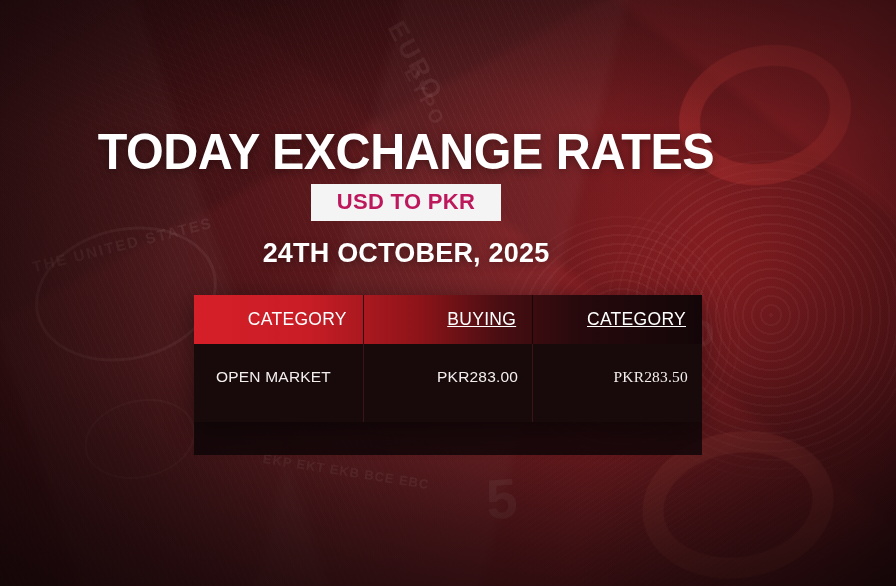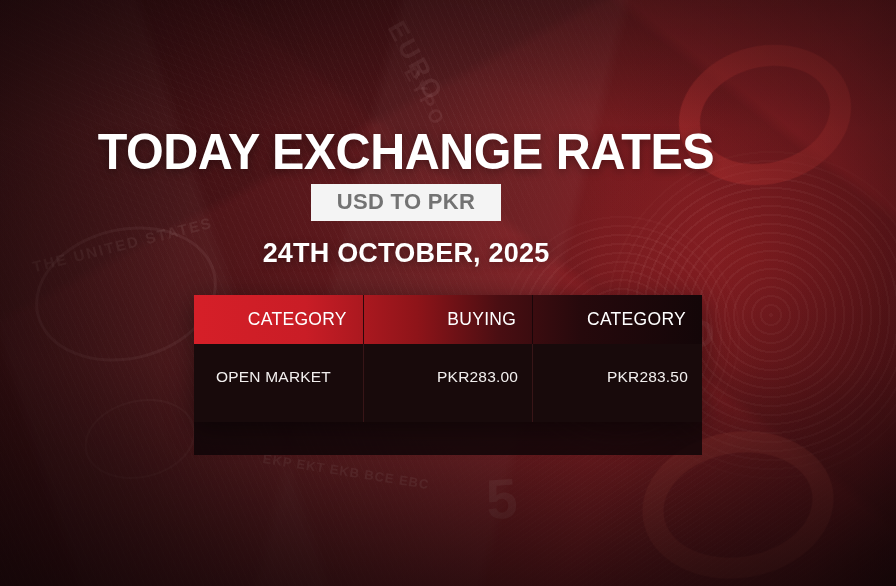--- a/index.html
+++ b/index.html
@@ -230,21 +230,21 @@
   .badge-row {
     position: absolute;
     left: 0;
     right: 0;
     top: 184px;
     text-align: center;
   }
   .badge {
     display: inline-block;
     background: #f4f4f4;
-    color: #737373;
+    color: #be185d;
     font-size: 22px;
     font-weight: 700;
     letter-spacing: 0.3px;
     padding: 6px 26px 7px 26px;
     line-height: 1.08;
   }
 
   .date {
     position: absolute;
     left: 0;
@@ -279,36 +279,36 @@
     font-size: 17.5px;
     font-weight: 400;
     letter-spacing: 0.3px;
     padding: 13px 16px 14px 16px;
     height: 22px;
     box-sizing: content-box;
     text-align: right;
     border-right: 1px solid rgba(20,6,8,0.85);
   }
   .rates-table thead th:last-child { border-right: none; }
-  .rates-table thead th.num { text-align: right; }
+  .rates-table thead th.num { text-align: right; text-decoration: underline; }
 
   .rates-table tbody {
     background-color: #180a0b;
   }
   .rates-table tbody tr { background: transparent; }
   .rates-table tbody td {
     color: #f2efee;
     font-size: 15.5px;
     font-weight: 400;
     letter-spacing: 0.2px;
     padding: 18px 16px 9px 22px;
     border-right: 1px solid rgba(60,22,24,0.9);
     white-space: nowrap;
   }
-  .rates-table tbody td:last-child { border-right: none; }
+  .rates-table tbody td:last-child { border-right: none; font-family: Liberation Serif, serif; }
   .rates-table tbody td.num {
     text-align: right;
     padding-right: 14px;
     padding-left: 8px;
   }
   .rates-table tbody tr:first-child td { padding-top: 24px; }
   .rates-table tbody tr:last-child  td { padding-bottom: 36px; }
 
   
   .table-body-tint {

